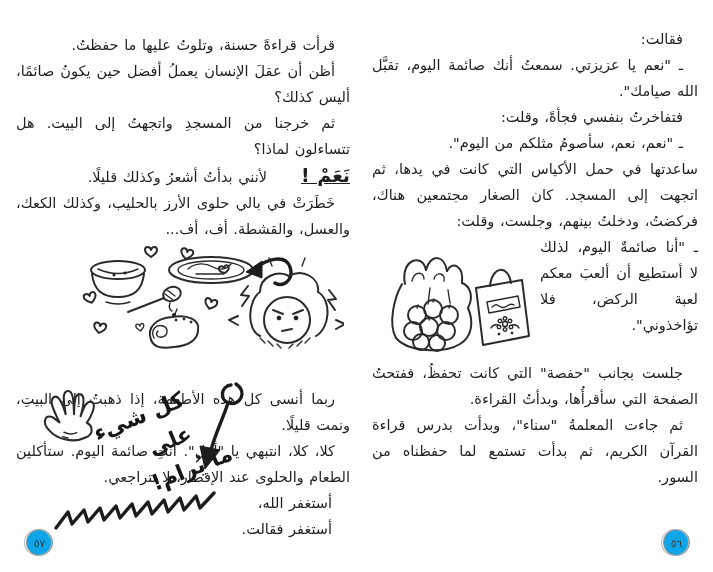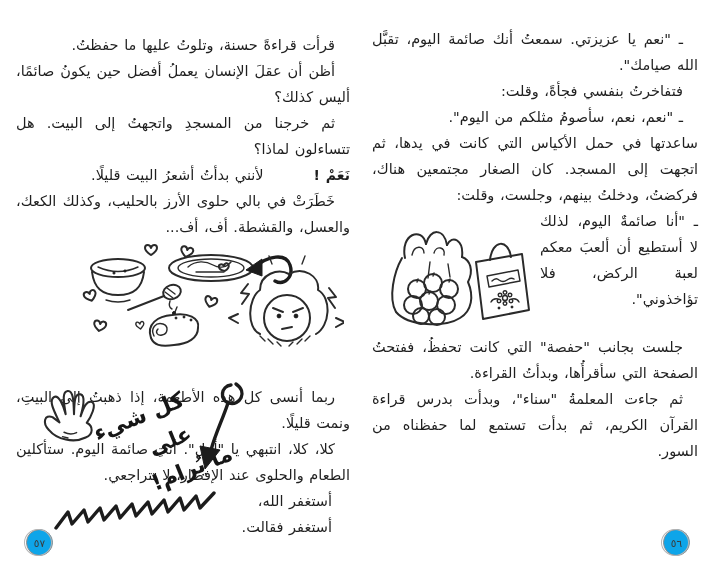--- a/index.html
+++ b/index.html
@@ -21,22 +21,23 @@
     word-spacing:1px;
   }
   .ind{text-indent:15px;}
   .hand-bold{
     font-weight:bold;
     font-size:16px;
     letter-spacing:0.3px;
   }
   .yes-word{
     font-weight:bold;
-    font-size:14px;
-    margin-left:50px;
+    font-size:19px;
+    margin-left:34px;
+    text-decoration:underline;
   }
   .istighfar{padding-right:18px;text-align:right;}
   .clearfix{clear:both;}
   svg{display:block;}
   .sk{fill:none;stroke:#2a2a2a;stroke-width:2;stroke-linecap:round;stroke-linejoin:round;}
   .sk-thin{fill:none;stroke:#2a2a2a;stroke-width:1.4;stroke-linecap:round;stroke-linejoin:round;}
   .sk-thick{fill:none;stroke:#1c1c1c;stroke-width:3.4;stroke-linecap:round;stroke-linejoin:round;}
   .sk-fill{fill:#1c1c1c;stroke:#1c1c1c;stroke-linejoin:round;}
   .food-illo{margin:2px 6px 2px auto;}
   .bags-illo{float:left;margin:6px 8px 0 0;}
@@ -71,21 +72,21 @@
 </head>
 <body>
 
 <div class="spread">
 
   <div class="page page-left">
     <p class="para ind">قرأت قراءةً حسنة، وتلوتُ عليها ما حفظتُ.</p>
     <p class="para ind">أظن أن عقلَ الإنسان يعملُ أفضل حين يكونُ صائمًا، أليس كذلك؟</p>
     <p class="para ind">ثم خرجنا من المسجدِ واتجهتُ إلى البيت. هل تتساءلون لماذا؟</p>
     <p class="para">
-      <span class="yes-word">نَعَمْ !</span><span>لأنني بدأتُ أشعرُ البيت قليلًا.</span>
+      <span class="yes-word">نَعَمْ !</span><span>لأنني بدأتُ أشعرُ وكذلك قليلًا.</span>
     </p>
     <p class="para ind">خَطَرَتْ في بالي حلوى الأرز بالحليب، وكذلك الكعك، والعسل، والقشطة. أف، أف...</p>
 
     <svg class="food-illo" width="296" height="140" viewBox="0 0 296 140">
 
       <ellipse class="sk" cx="70" cy="26" rx="27" ry="9"></ellipse>
       <path class="sk-thin" d="M50,25 q20,9 40,0"></path>
       <path class="sk" d="M44,30 C46,46 54,53 70,53 C86,53 94,46 96,30"></path>
       <path class="sk-thin" d="M58,58 q12,4 24,0"></path>
       <circle class="sk-fill" cx="66" cy="31" r="1.1"></circle>
@@ -157,20 +158,21 @@
       </svg>
       <svg class="hw-zigzag" width="176" height="72" viewBox="0 0 176 72">
         <polyline class="sk-thick" points="8,64 20,48 24,60 36,46 40,58 52,44 56,56 68,42 72,54 84,40 88,52 100,38 104,50 116,36 120,48 132,34 136,46 148,32 152,44 166,29"></polyline>
       </svg>
     </div>
 
     <div class="pageno pageno-left">٥٧</div>
   </div>
 
   <div class="page page-right">
+    <p class="para ind">فقالت:</p>
     <p class="para ind">ـ "نعم يا عزيزتي. سمعتُ أنك صائمة اليوم، تقبَّل الله صيامك".</p>
     <p class="para ind">فتفاخرتُ بنفسي فجأةً، وقلت:</p>
     <p class="para ind">ـ "نعم، نعم، سأصومُ مثلكم من اليوم".</p>
     <p class="para">ساعدتها في حمل الأكياس التي كانت في يدها، ثم اتجهت إلى المسجد. كان الصغار مجتمعين هناك، فركضتُ، ودخلتُ بينهم، وجلست، وقلت:</p>
 
     <p class="para">
       
       <svg class="bags-illo" width="160" height="120" viewBox="0 0 160 120">
 
         <path class="sk" d="M30,44 C22,58 16,84 24,98 C36,112 72,114 88,104 C100,97 102,82 96,68 C102,56 98,46 90,43"></path>

